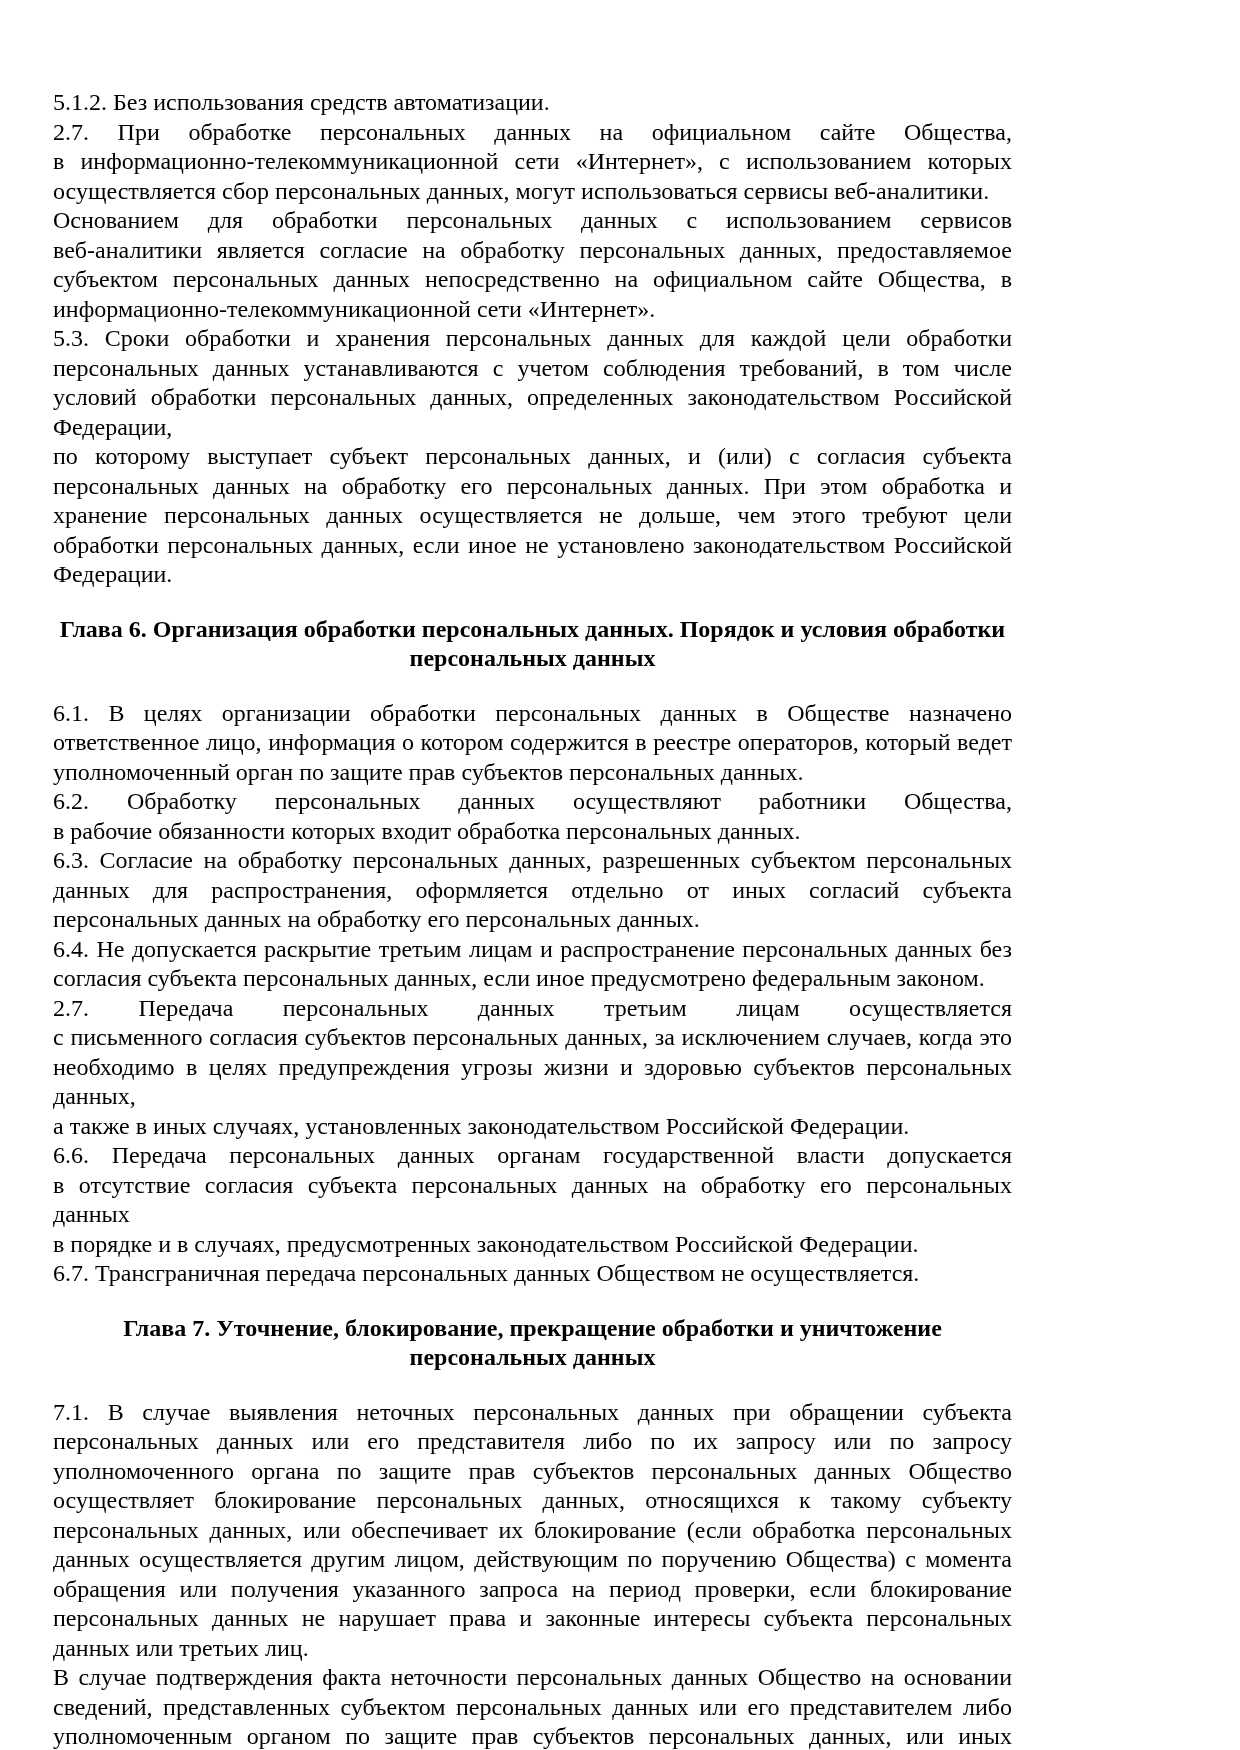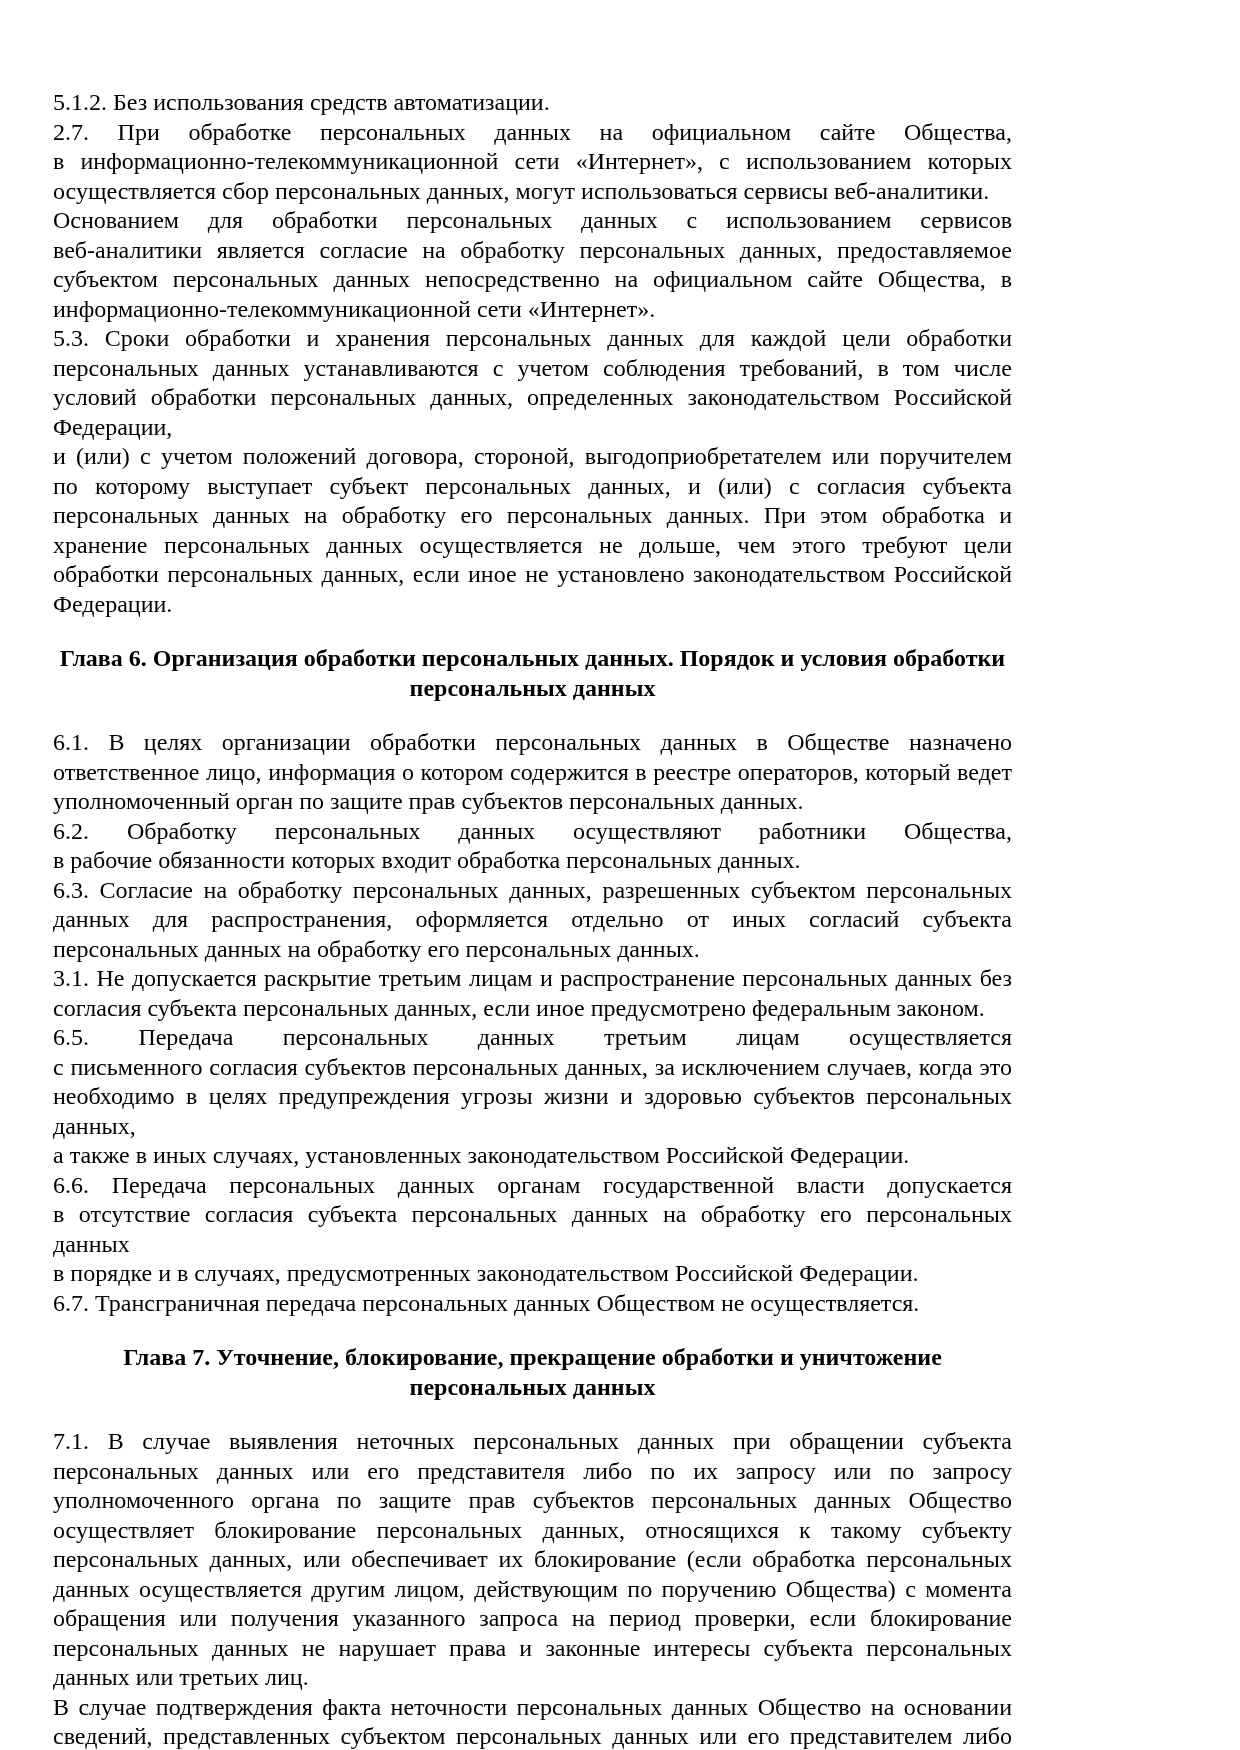--- a/index.html
+++ b/index.html
@@ -54,21 +54,20 @@
     <span class="seg">в информационно-телекоммуникационной сети «Интернет», с использованием которых осуществляется сбор персональных данных, могут использоваться сервисы веб-аналитики.</span>
   </p>
 
   <p class="para">
     <span class="seg jlast">Основанием для обработки персональных данных с использованием сервисов</span>
     <span class="seg">веб-аналитики является согласие на обработку персональных данных, предоставляемое субъектом персональных данных непосредственно на официальном сайте Общества, в информационно-телекоммуникационной сети «Интернет».</span>
   </p>
 
   <p class="para">
     <span class="seg jlast">5.3. Сроки обработки и хранения персональных данных для каждой цели обработки персональных данных устанавливаются с учетом соблюдения требований, в том числе условий обработки персональных данных, определенных законодательством Российской Федерации,</span>
-    <span class="seg jlast">и (или) с учетом положений договора, стороной, выгодоприобретателем или поручителем</span>
     <span class="seg">по которому выступает субъект персональных данных, и (или) с согласия субъекта персональных данных на обработку его персональных данных. При этом обработка и хранение персональных данных осуществляется не дольше, чем этого требуют цели обработки персональных данных, если иное не установлено законодательством Российской Федерации.</span>
   </p>
 
 
   <p class="para heading">
     <span class="seg">Глава 6. Организация обработки персональных данных. Порядок и условия обработки</span>
     <span class="seg">персональных данных</span>
   </p>
 
   <p class="para">
@@ -78,25 +77,25 @@
   <p class="para">
     <span class="seg jlast">6.2. Обработку персональных данных осуществляют работники Общества,</span>
     <span class="seg">в рабочие обязанности которых входит обработка персональных данных.</span>
   </p>
 
   <p class="para">
     <span class="seg">6.3. Согласие на обработку персональных данных, разрешенных субъектом персональных данных для распространения, оформляется отдельно от иных согласий субъекта персональных данных на обработку его персональных данных.</span>
   </p>
 
   <p class="para">
-    <span class="seg">3.1. Не допускается раскрытие третьим лицам и распространение персональных данных без согласия субъекта персональных данных, если иное предусмотрено федеральным законом.</span>
+    <span class="seg">6.4. Не допускается раскрытие третьим лицам и распространение персональных данных без согласия субъекта персональных данных, если иное предусмотрено федеральным законом.</span>
   </p>
 
   <p class="para">
-    <span class="seg jlast">6.5. Передача персональных данных третьим лицам осуществляется</span>
+    <span class="seg jlast">2.7. Передача персональных данных третьим лицам осуществляется</span>
     <span class="seg jlast">с письменного согласия субъектов персональных данных, за исключением случаев, когда это необходимо в целях предупреждения угрозы жизни и здоровью субъектов персональных данных,</span>
     <span class="seg">а также в иных случаях, установленных законодательством Российской Федерации.</span>
   </p>
 
   <p class="para">
     <span class="seg jlast">6.6. Передача персональных данных органам государственной власти допускается</span>
     <span class="seg jlast">в отсутствие согласия субъекта персональных данных на обработку его персональных данных</span>
     <span class="seg">в порядке и в случаях, предусмотренных законодательством Российской Федерации.</span>
   </p>
 

